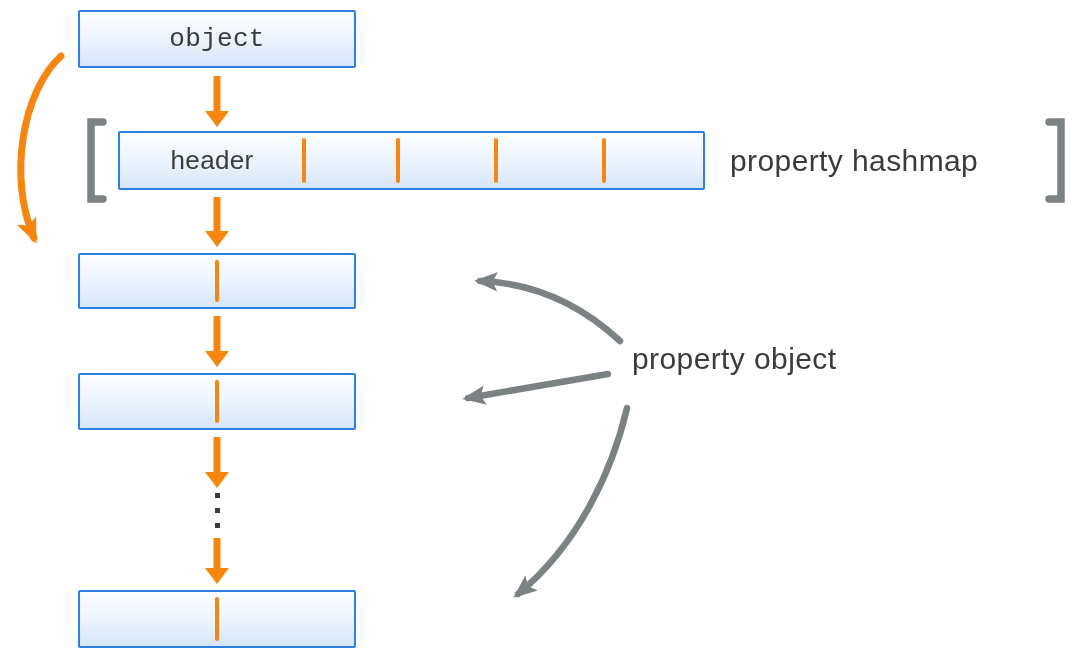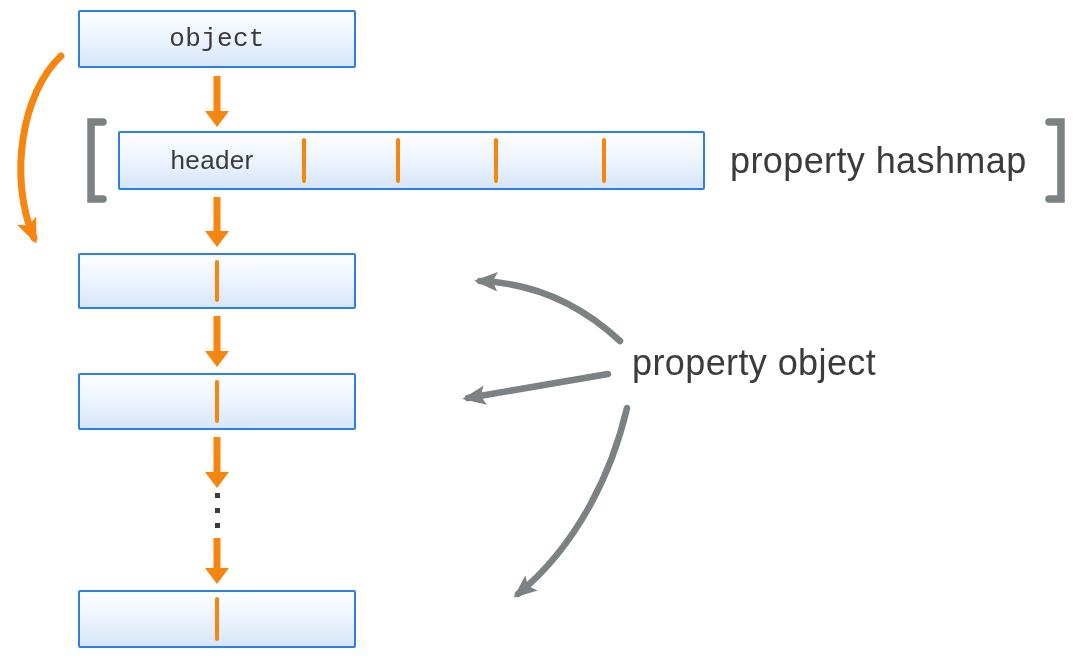--- a/index.html
+++ b/index.html
@@ -40,21 +40,21 @@
   .tick {
     position: absolute; top: 5px; bottom: 5px; width: 4px;
     background: #f6860f; border-radius: 2px;
   }
   .pair-divider {
     position: absolute; top: 5px; bottom: 5px; left: calc(50% - 2px); width: 4px;
     background: #f6860f; border-radius: 2px;
   }
 
   .big-label {
-    position: absolute; color: #3b3b3b; font-size: 36px; letter-spacing: 0.4px;
+    position: absolute; color: #3b3b3b; font-size: 30px; letter-spacing: 0.4px;
     white-space: nowrap;
   }
   .hashmap-label { left: 730px; top: 131px; height: 59px; line-height: 59px; }
   .pairs-label { left: 632px; top: 342px; }
 
   .ellipsis { position: absolute; left: 215px; top: 493px; width: 5px; }
   .dot { width: 5px; height: 5px; background: #3b3b3b; margin-bottom: 10px; }
 </style>
 </head>
 <body>

